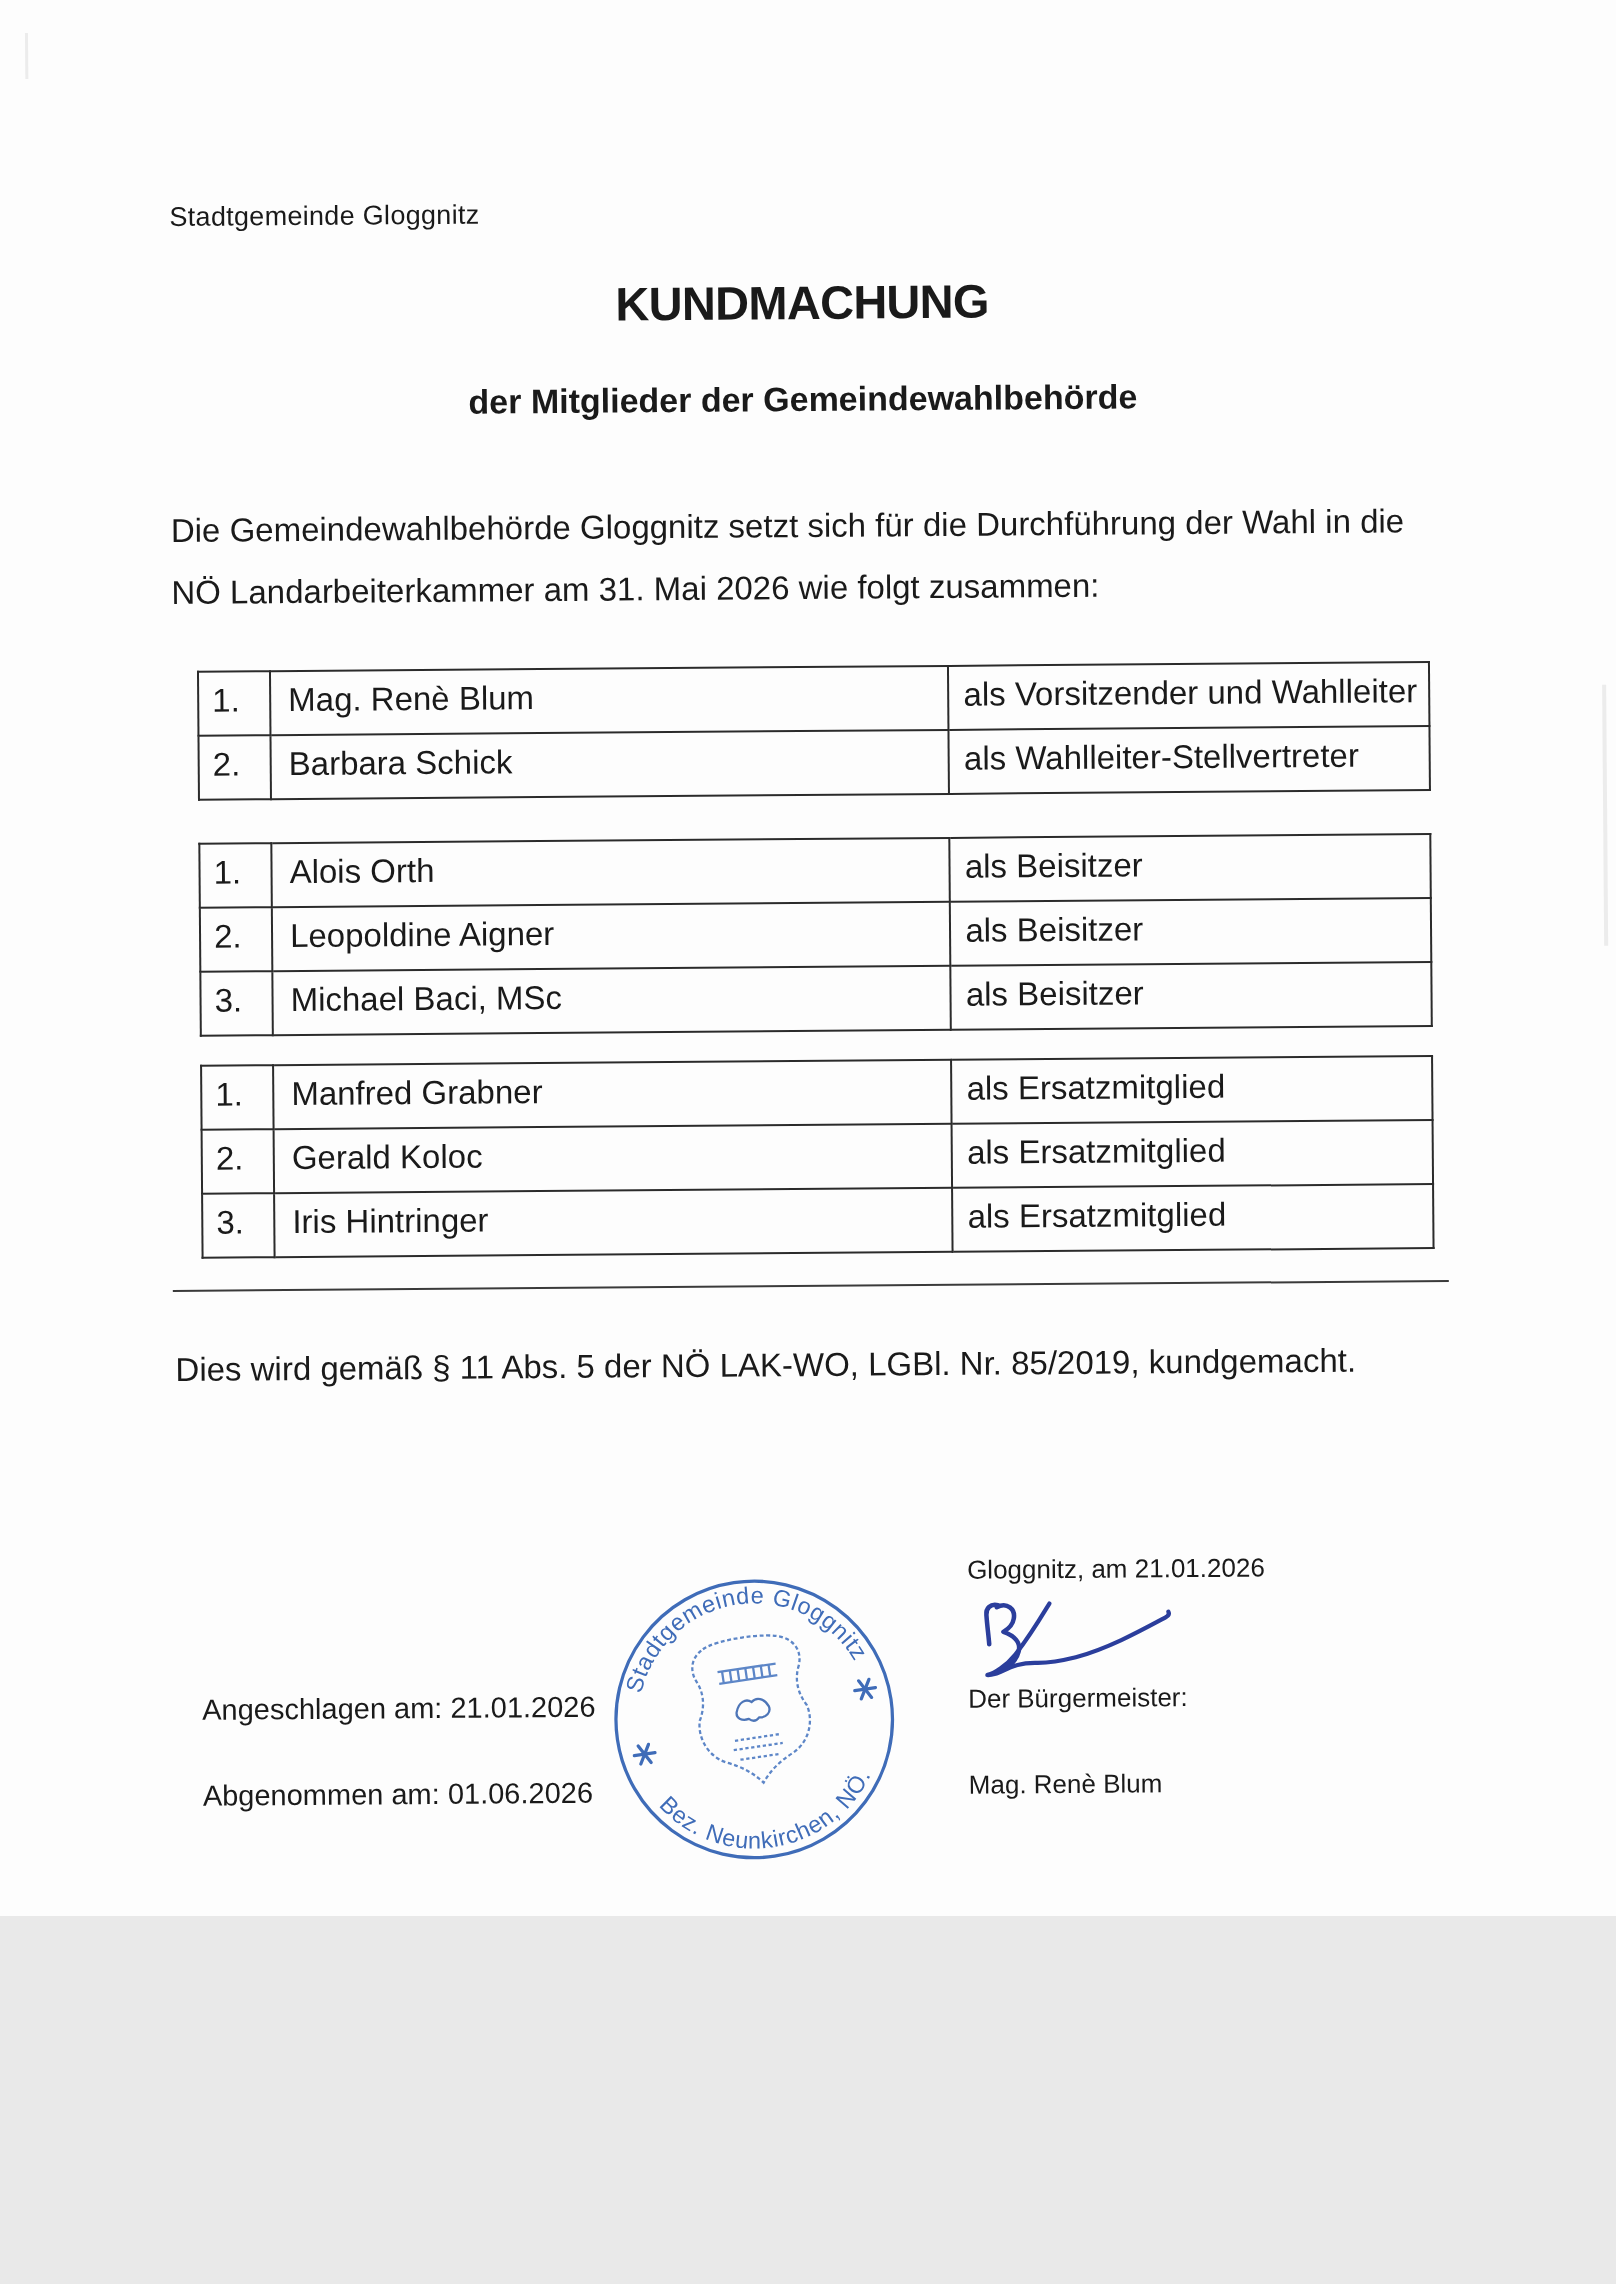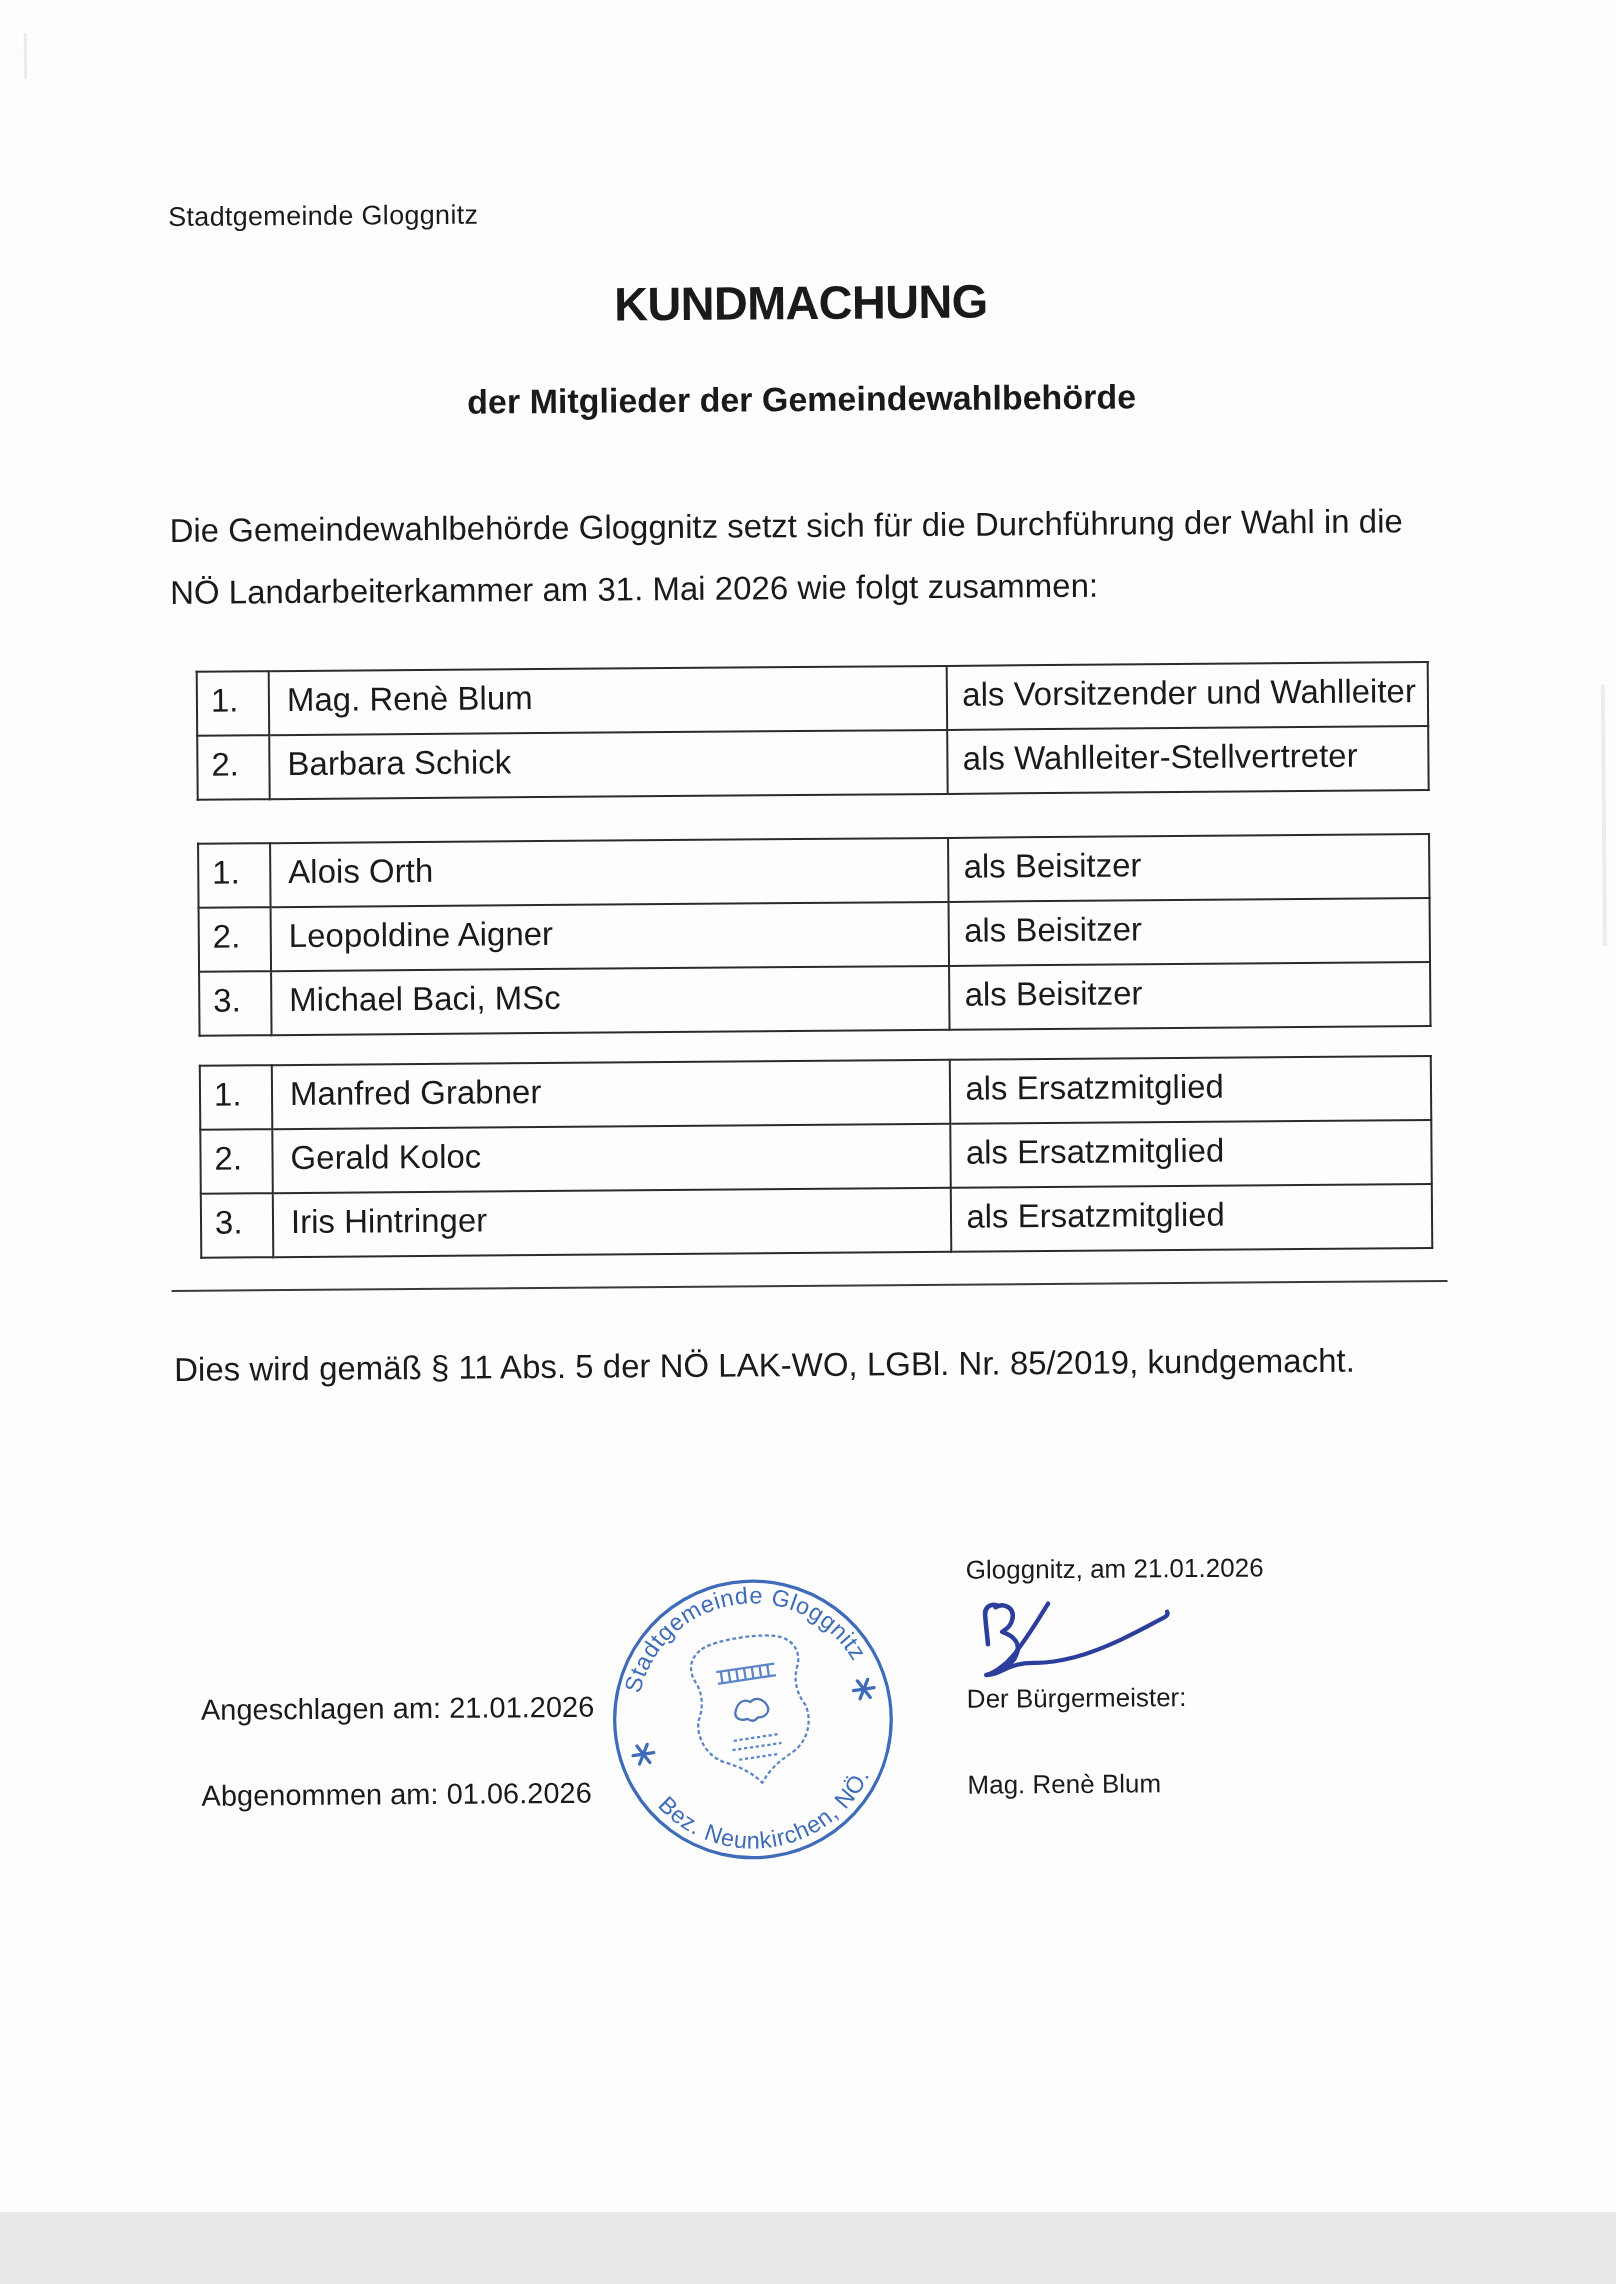--- a/index.html
+++ b/index.html
@@ -1,17 +1,17 @@
 <!DOCTYPE html>
 <html style="font-size:10.4px"><head>
 <meta charset="utf-8">
 <style>
   html,body{margin:0;padding:0;background:#e9e9e9;}
   #page{
-    position:relative;width:1616px;height:2212px;background:#fdfdfd;
+    position:relative;width:1616px;height:1916px;background:#fdfdfd;
     font-family:"Liberation Sans","DejaVu Sans",sans-serif;color:#1a1a1a;
     overflow:hidden;
   }
   #tilt{position:absolute;inset:0;transform:rotate(-0.45deg);transform-origin:50% 55%;}
   .abs{position:absolute;}
   .sender{left:176px;top:197px;font-size:27px;letter-spacing:0.3px;}
   .title{left:0;top:275px;width:100%;text-align:center;font-size:47px;font-weight:bold;letter-spacing:-0.7px;}
   .subtitle{left:0;top:380px;width:100%;text-align:center;font-size:34px;font-weight:bold;}
   .intro{left:175px;top:495px;width:1283px;font-size:33px;line-height:1.88;}
   table.member{position:absolute;left:200px;border-collapse:collapse;table-layout:fixed;width:1233px;

